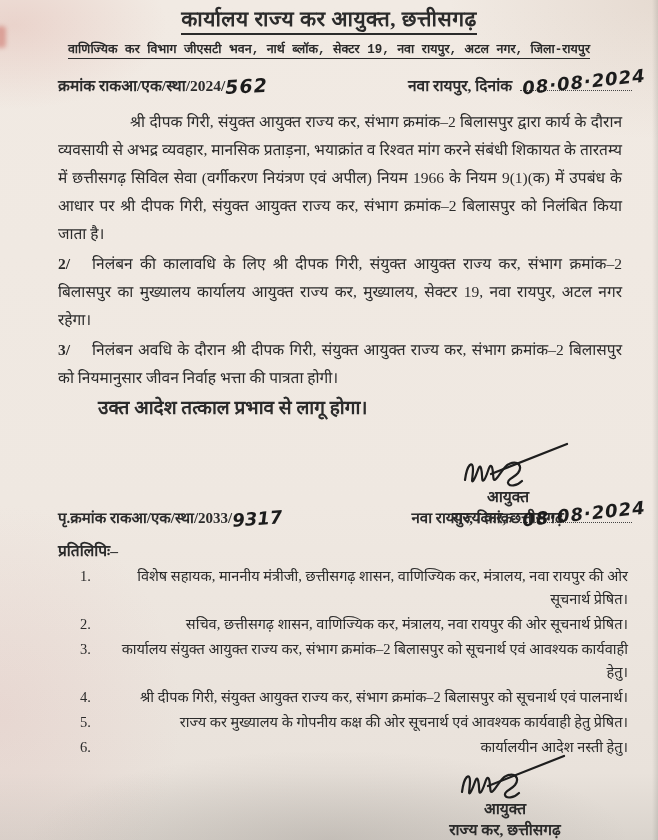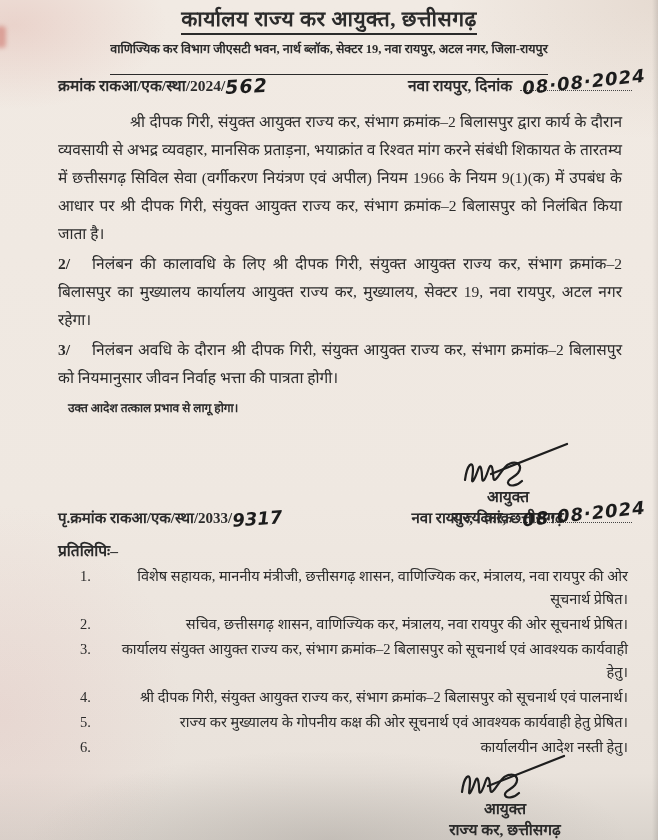--- a/index.html
+++ b/index.html
@@ -21,21 +21,21 @@
   .edge-shadow{position:absolute;right:0;top:0;width:6px;height:100%;background:linear-gradient(90deg,rgba(0,0,0,0),rgba(0,0,0,.10));}
 
   .title{
     text-align:center;font-weight:bold;font-size:21px;letter-spacing:.5px;
     padding-top:4px;
   }
   .title span{border-bottom:2px solid #2b2b2b;padding-bottom:2px;}
   .subtitle{
     text-align:center;font-weight:bold;font-size:12.5px;margin-top:8px;
   }
-  .subtitle span{border-bottom:1px solid #2b2b2b;padding-bottom:18px;}
+  .subtitle span{border-bottom:1px solid #2b2b2b;padding-bottom:1px;font-family:Liberation Mono, monospace;}
 
   .refrow{
     display:flex;justify-content:space-between;align-items:flex-end;
     margin:16px 26px 0 58px;font-size:15.5px;font-weight:bold;
   }
   .hand{
     font-family:"DejaVu Sans", cursive;
     font-style:italic;font-weight:bold;color:#1c1c1c;
     display:inline-block;
   }
@@ -49,21 +49,21 @@
     text-align:center;font-weight:bold;font-size:17.5px;margin-top:22px;
   }
   .order-heading span{border-bottom:1.5px solid #2b2b2b;padding-bottom:1px;}
 
   .body-text{
     margin:10px 36px 0 58px;font-size:15.5px;line-height:28px;text-align:justify;
   }
   .p1{text-indent:72px;margin-top:12px;}
   .pnum{font-weight:bold;padding-right:22px;}
   .p2,.p3{margin-top:2px;}
-  .effective{margin:2px 36px 0 68px;font-size:12px;line-height:28px;font-weight:bold;}
+  .effective{margin:2px 36px 0 98px;font-size:19px;line-height:28px;font-weight:bold;}
 
   .sigblock{
     position:absolute;text-align:center;font-size:15.5px;line-height:21px;font-weight:bold;
   }
   .sig1{right:50px;top:436px;width:200px;}
   .sig2{right:58px;top:748px;width:190px;}
   .sig-svg{display:block;margin:0 auto -2px auto;}
 
   .endrow{
     display:flex;justify-content:space-between;align-items:flex-end;

